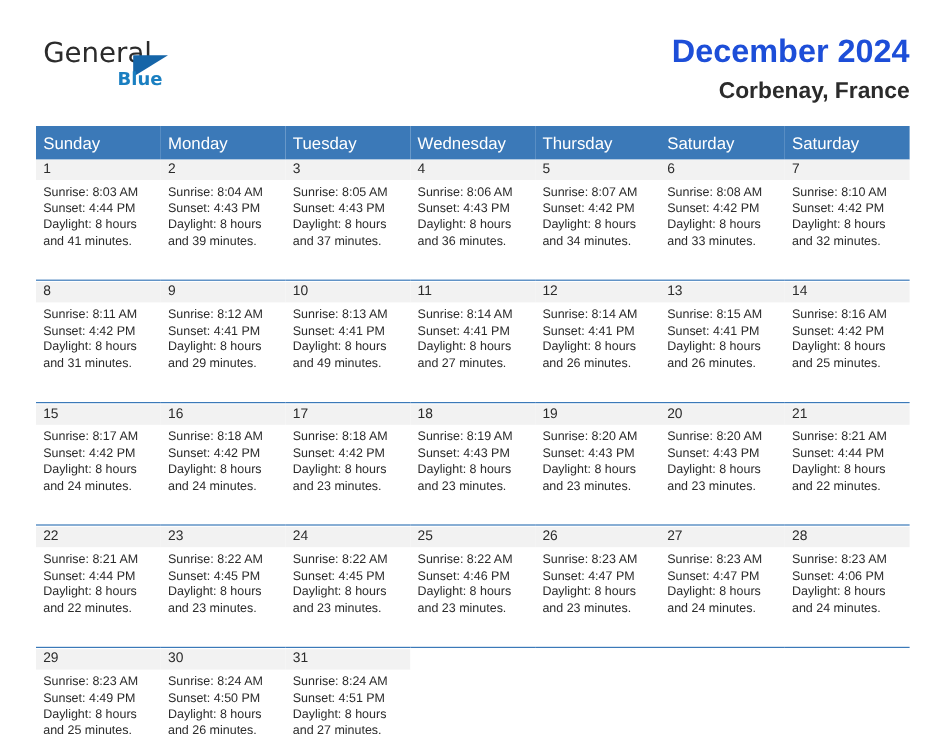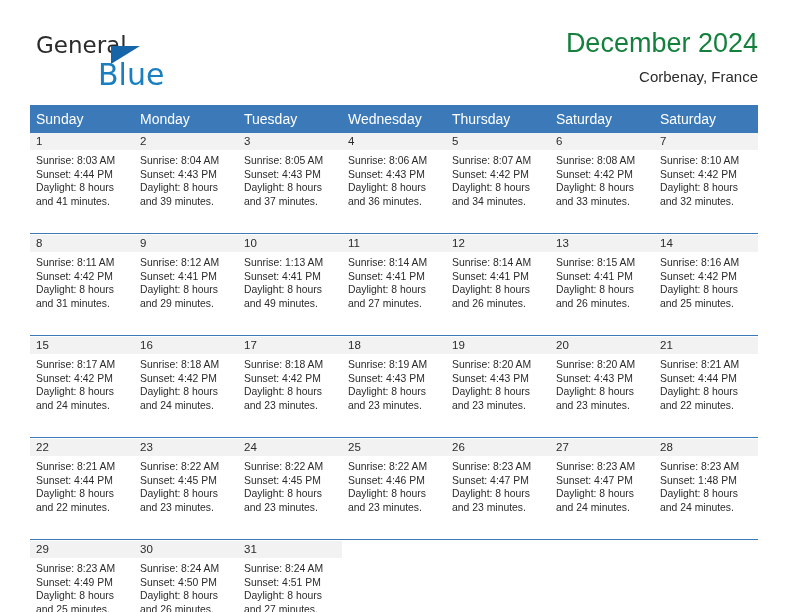--- a/index.html
+++ b/index.html
@@ -52,43 +52,43 @@
     top: 14px;
     width: 0;
     height: 0;
     border-left: 29px solid #1565a8;
     border-bottom: 18px solid transparent;
   }
   .logo-blue {
     position: absolute;
     left: 62px;
     top: 25px;
-    font-size: 30px;
+    font-size: 15px;
     color: #1a7fc1;
     font-family: "DejaVu Sans", sans-serif;
-    font-weight: 400;
+    font-weight: 700;
   }
   .title-block {
     position: absolute;
     right: 0;
     top: 0;
     text-align: right;
     width: 460px;
   }
   .cal-title {
     font-size: 27px;
-    color: #15803d;
-    font-weight: 400;
+    color: #1d4ed8;
+    font-weight: 700;
     line-height: 34px;
     white-space: nowrap;
   }
   .cal-subtitle {
-    font-size: 15px;
+    font-size: 19px;
     color: #2b2b2b;
-    font-weight: 400;
+    font-weight: 700;
     line-height: 20px;
     margin-top: 7px;
     white-space: nowrap;
   }
 
   
   .grid {
     position: absolute;
     left: 30px;
     top: 105px;
@@ -290,21 +290,21 @@
                 <div>Sunset: 4:41 PM</div>
                 <div>Daylight: 8 hours</div>
                 <div>and 29 minutes.</div>
               </div>
             </div>
           </td>
           <td>
             <div class="daycell">
               <div class="daynum-band">10</div>
               <div class="info">
-                <div>Sunrise: 1:13 AM</div>
+                <div>Sunrise: 8:13 AM</div>
                 <div>Sunset: 4:41 PM</div>
                 <div>Daylight: 8 hours</div>
                 <div>and 49 minutes.</div>
               </div>
             </div>
           </td>
           <td>
             <div class="daycell">
               <div class="daynum-band">11</div>
               <div class="info">
@@ -517,21 +517,21 @@
                 <div>Daylight: 8 hours</div>
                 <div>and 24 minutes.</div>
               </div>
             </div>
           </td>
           <td>
             <div class="daycell">
               <div class="daynum-band">28</div>
               <div class="info">
                 <div>Sunrise: 8:23 AM</div>
-                <div>Sunset: 1:48 PM</div>
+                <div>Sunset: 4:06 PM</div>
                 <div>Daylight: 8 hours</div>
                 <div>and 24 minutes.</div>
               </div>
             </div>
           </td>
         </tr>
         <tr class="gap-row">
           <td colspan="7"></td>
         </tr>
         <tr class="week-sep">

